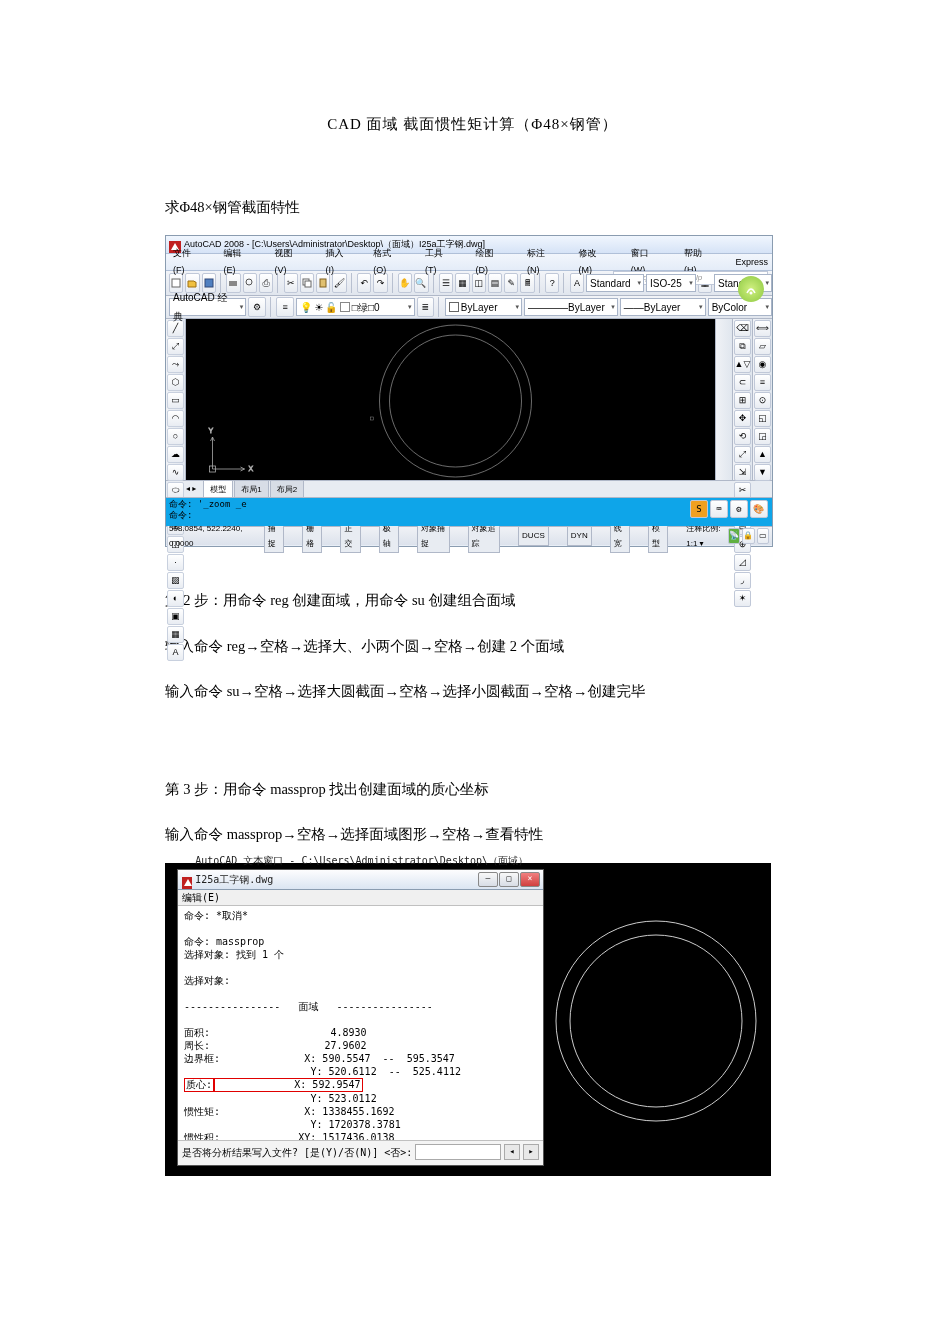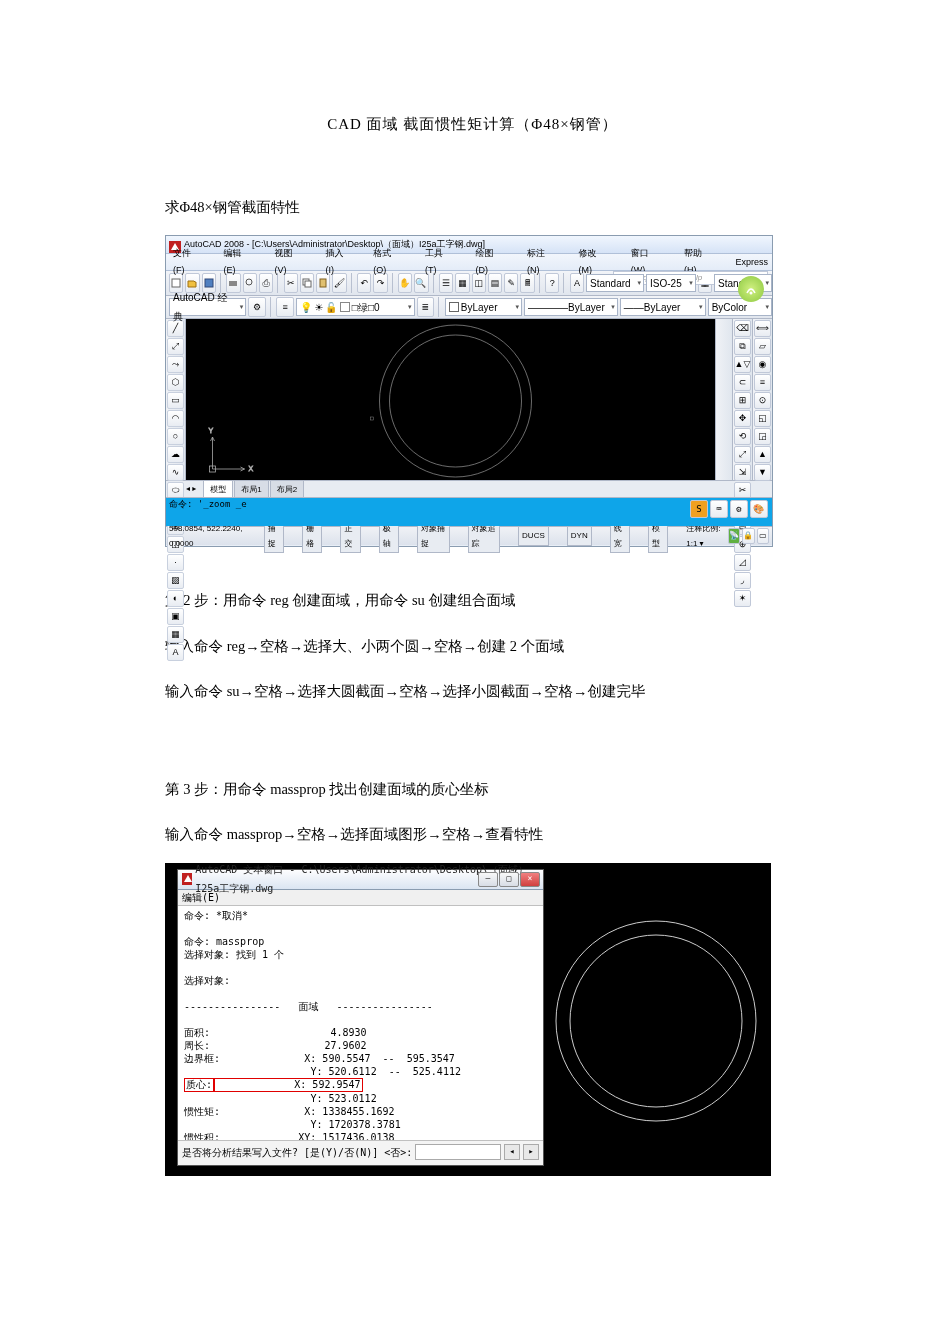--- a/index.html
+++ b/index.html
@@ -38,21 +38,21 @@
 .s1-cmd{height:26px;background:#0ea5e9;border-top:1px solid #b0b8c8;font-family:"SimSun",monospace;font-size:9px;padding:1px 3px;line-height:11px;position:relative}
 .s1-cmdic{position:absolute;right:4px;top:2px;display:flex;gap:2px}
 .s1-status{height:18px;background:linear-gradient(#f0f2f6,#dce2ec);border-top:1px solid #b0b8c8;display:flex;align-items:center;font-size:8px;padding:0 3px;gap:18px}
 .stbtn{padding:1px 3px;border:1px solid #b0b8c8;background:#e8ecf2;font-size:8px}
 .s1-status .right{margin-left:auto;display:flex;gap:2px;align-items:center}
 .wifi{width:26px;height:26px;border-radius:13px;background:radial-gradient(#d0f080,#8cc840);position:absolute;right:8px;top:40px;display:flex;align-items:center;justify-content:center}
 
 
 .s2{width:606px;height:313px;background:#000;margin:14px 0 0 0;position:relative;font-family:"SimSun",monospace}
 .s2-twin{position:absolute;left:12px;top:6px;width:365px;height:295px;background:#f4f4f4;border:1px solid #555;box-shadow:2px 2px 6px rgba(0,0,0,.4)}
-.s2-tbar{height:19px;background:linear-gradient(#fdfdfe,#dbe5f2);border-bottom:1px solid #8a9cb0;display:flex;align-items:center;padding-left:4px;font-size:10px;color:#222;position:relative}
+.s2-tbar{height:19px;background:linear-gradient(#fdfdfe,#dbe5f2);border-bottom:1px solid #8a9cb0;display:flex;align-items:flex-end;padding-left:4px;font-size:10px;color:#222;position:relative}
 .s2-wb{position:absolute;right:3px;top:2px;display:flex;gap:1px}
 .s2-wb div{width:18px;height:13px;border:1px solid #888;background:linear-gradient(#f8f8f8,#d8dde6);border-radius:2px;font-size:8px;text-align:center;line-height:12px}
 .s2-wb .cl{background:linear-gradient(#f08080,#d04040);color:#fff}
 .s2-ed{height:15px;border-bottom:1px solid #c0c0c0;font-size:10px;padding-left:4px;line-height:15px;background:#f0f0f0}
 .s2-body{padding:3px 6px;font-size:10px;line-height:13px;color:#000;background:#fff;height:228px;overflow:hidden;white-space:pre}
 .hl{border:1.5px solid #e00000;padding:0 1px;display:inline-block;line-height:12px}
 .s2-foot{height:23px;border-top:1px solid #c0c0c0;display:flex;align-items:center;padding:0 4px;font-size:10px;background:#f4f4f4;gap:3px}
 .s2-foot .inp{flex:1;height:14px;border:1px solid #aaa;background:#fff}
 .s2-foot .sb{width:14px;height:14px;border:1px solid #aaa;background:#e8e8e8;text-align:center;line-height:12px;font-size:9px}
 .s2-circ{position:absolute;right:10px;top:10px}
@@ -250,20 +250,21 @@
       </div>
     </div>
     <div class="s1-scrollh">
       <span style="margin-right:6px">◂ ▸ </span>
       <div class="s1-tab">模型</div>
       <div class="s1-tab i">布局1</div>
       <div class="s1-tab i">布局2</div>
     </div>
     <div class="s1-cmd">
       <div>命令: '_zoom _e</div>
+      <div>命令:</div>
       <div class="s1-cmdic">
         <div class="tbtn" style="width:16px;height:16px;background:#f0a020">S</div>
         <div class="tbtn" style="width:16px;height:16px">⌨</div>
         <div class="tbtn" style="width:16px;height:16px">⚙</div>
         <div class="tbtn" style="width:16px;height:16px">🎨</div>
       </div>
     </div>
     <div class="s1-status">
       <span>598.0854, 522.2240, 0.0000</span>
       <div class="stbtn">捕捉</div>

